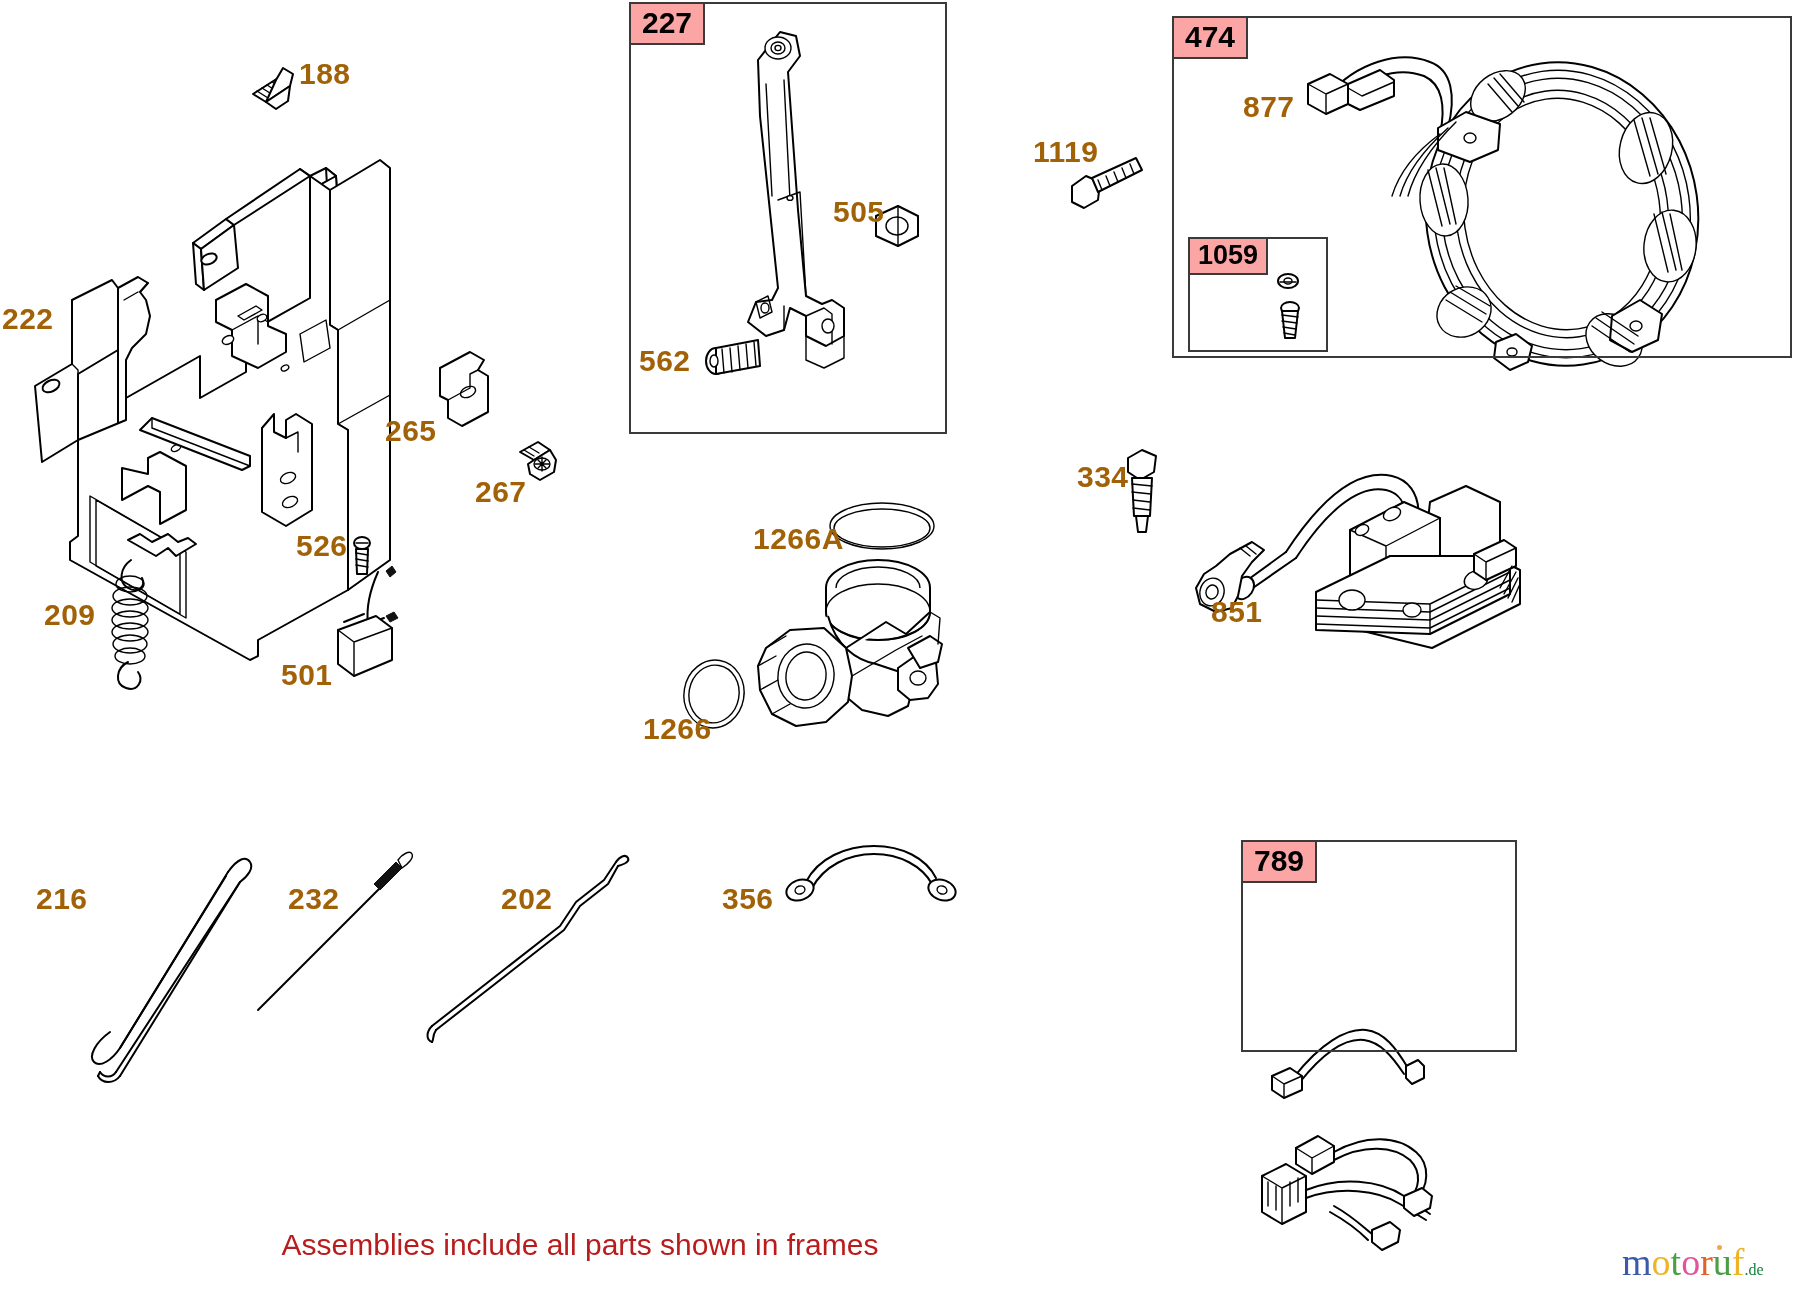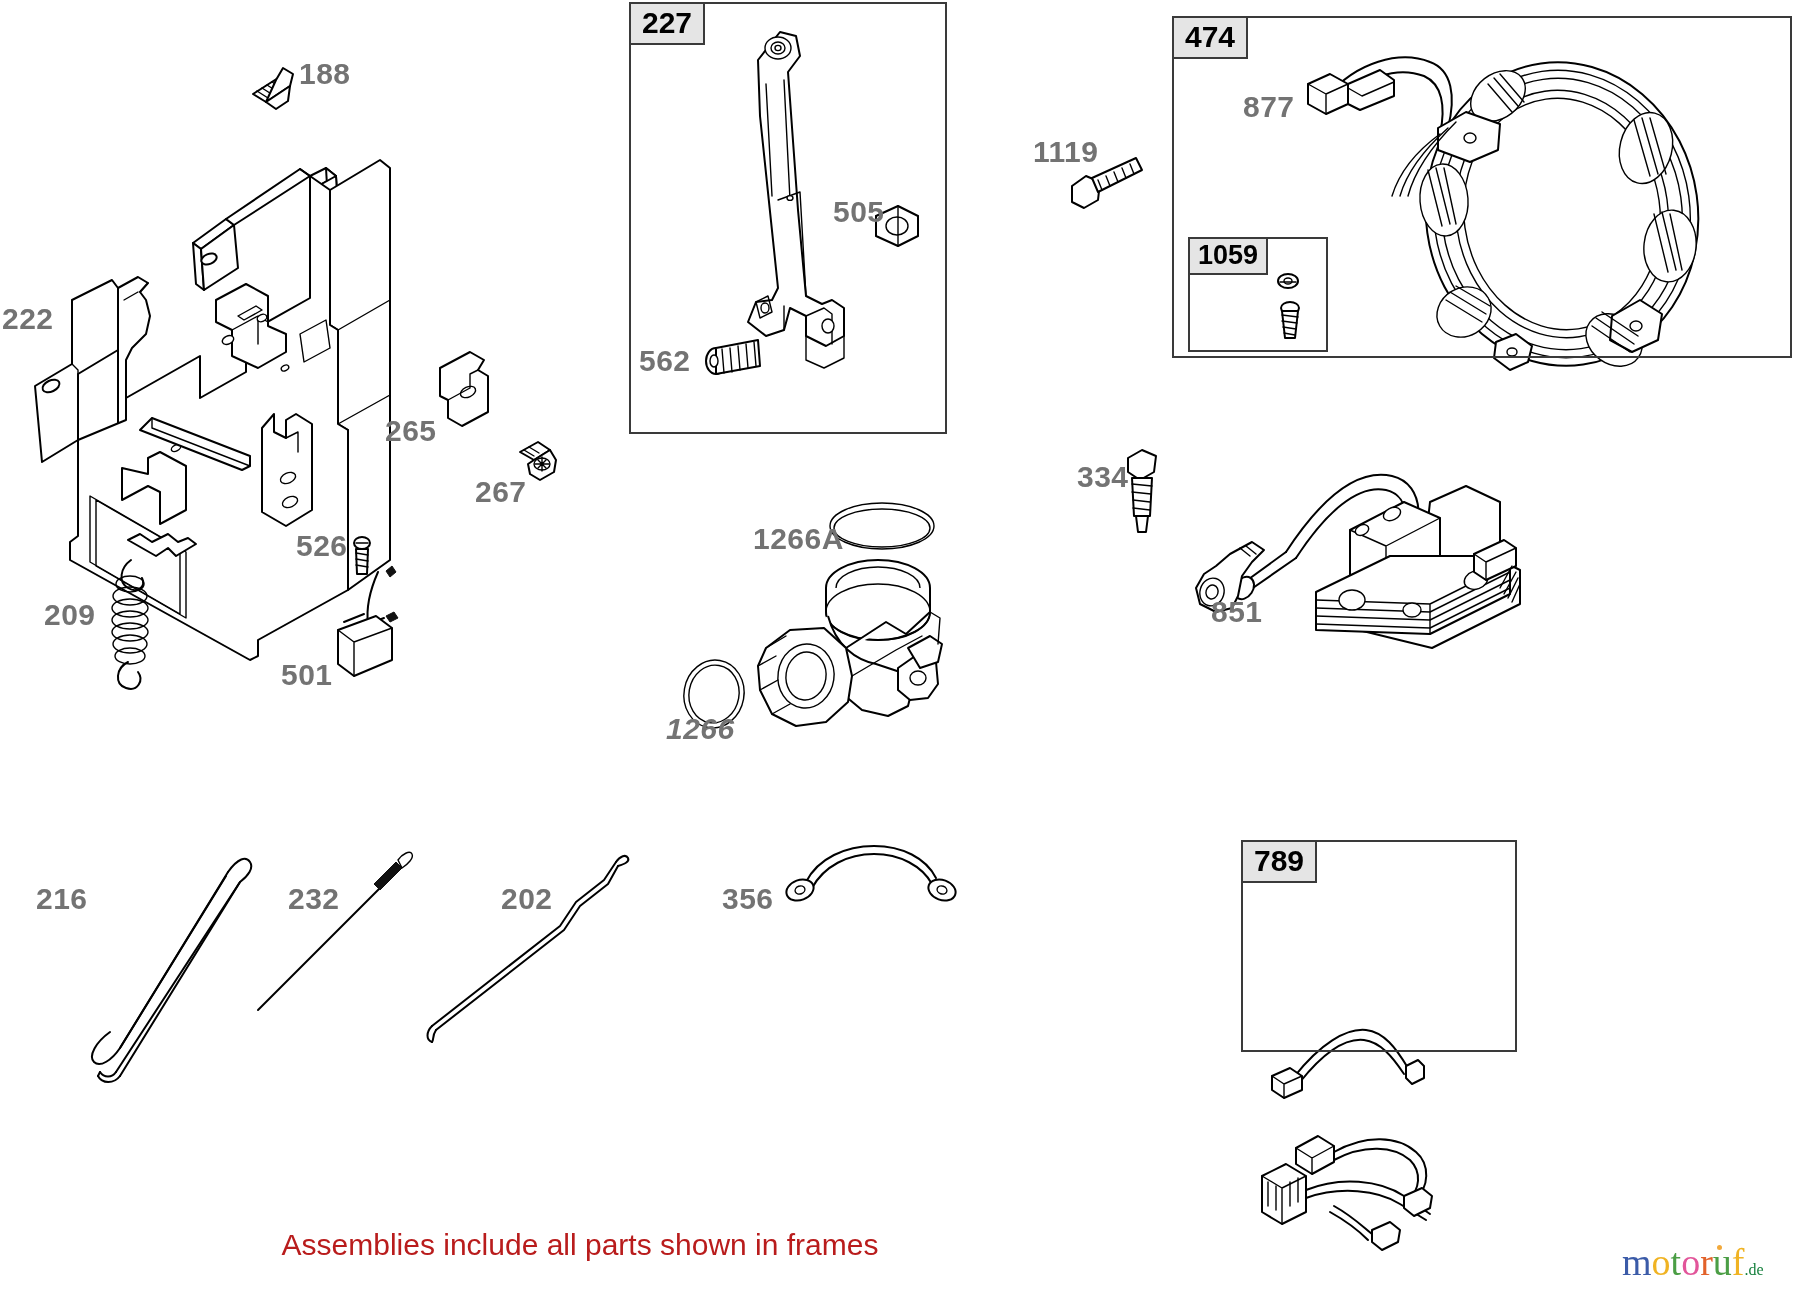--- a/index.html
+++ b/index.html
@@ -16,39 +16,39 @@
     overflow: hidden;
   }
   svg.art { display: block; }
 
   
   .label {
     position: absolute;
     font-family: "Liberation Sans", sans-serif;
     font-size: 30px;
     font-weight: 700;
-    color: #737373;
+    color: #a16207;
     letter-spacing: 0.5px;
     white-space: nowrap;
     line-height: 1;
   }
 
   
   .frame {
     position: absolute;
     border: 2px solid #3a3a3a;
     background: transparent;
     box-sizing: border-box;
   }
   .frame-tag {
     position: absolute;
     top: -2px;
     left: -2px;
     border: 2px solid #3a3a3a;
-    background: #e5e5e5;
+    background: #fca5a5;
     padding: 4px 11px 5px 11px;
     font-family: "Liberation Sans", sans-serif;
     font-size: 30px;
     font-weight: 700;
     color: #000000;
     line-height: 1;
     box-sizing: border-box;
     text-align: center;
   }
 
@@ -466,21 +466,21 @@
   <div class="label" style="left:288px;  top:884px;">232</div>
   <div class="label" style="left:501px;  top:884px;">202</div>
   <div class="label" style="left:722px;  top:884px;">356</div>
   <div class="label" style="left:833px;  top:197px;">505</div>
   <div class="label" style="left:639px;  top:346px;">562</div>
   <div class="label" style="left:1033px; top:137px;">1119</div>
   <div class="label" style="left:1243px; top:92px;">877</div>
   <div class="label" style="left:1077px; top:462px;">334</div>
   <div class="label" style="left:1211px; top:597px;">851</div>
   <div class="label" style="left:753px; top:524px;">1266A</div>
-  <div class="label" style="left:666px;  top:714px;font-style:italic;">1266</div>
+  <div class="label" style="left:643px;  top:714px;">1266</div>
 
   <div class="caption">Assemblies include all parts shown in frames</div>
 
   <div class="logo">
     <span style="color:#3b5ba8">m</span><span style="color:#f0b323">o</span><span style="color:#4b9e45">t</span><span style="color:#e2559a">o</span><span style="color:#e2622a">r</span><span style="color:#4b9e45">u</span><span style="color:#f0b323">f</span><span class="dom">.de</span>
     <span class="dot-acc"></span>
   </div>
 
 </div>
 

